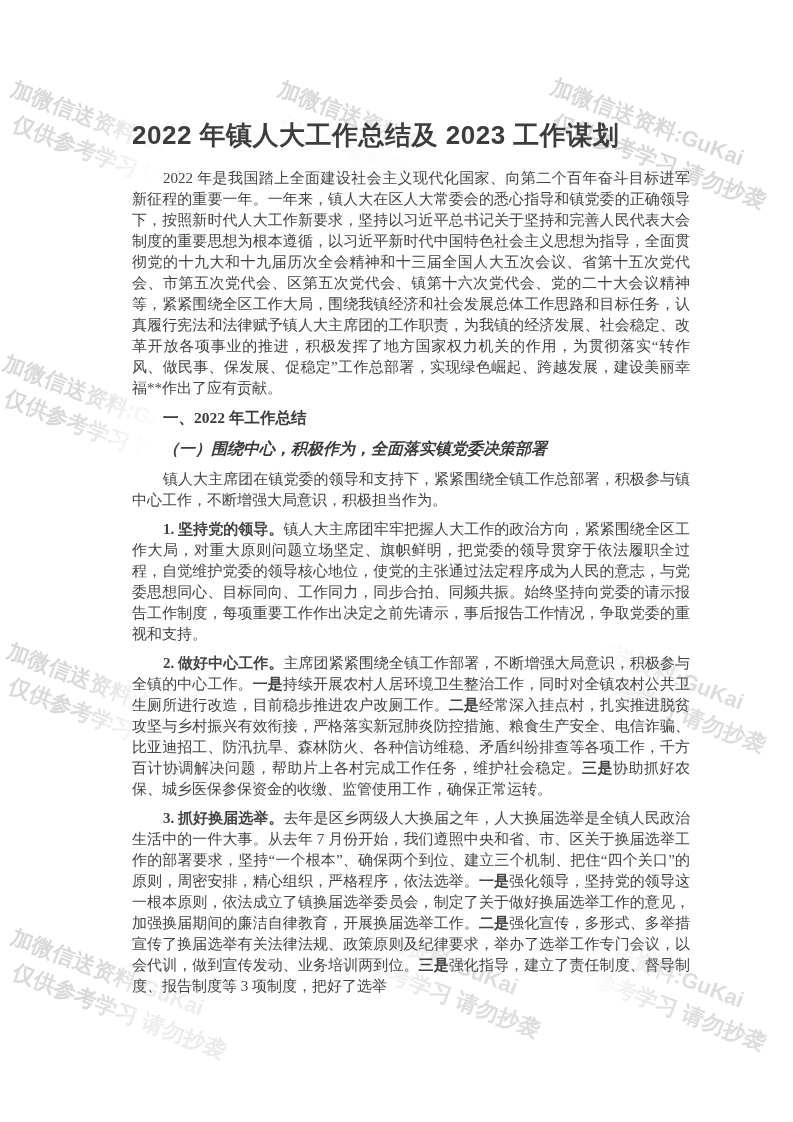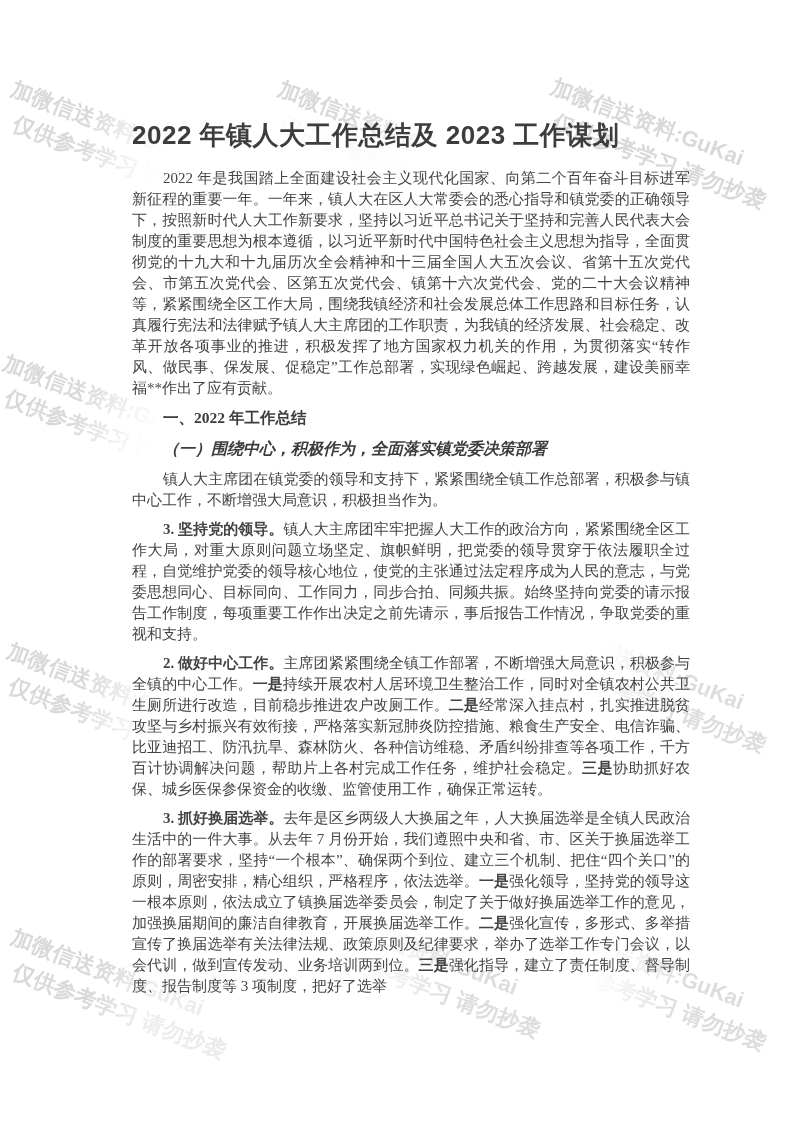--- a/index.html
+++ b/index.html
@@ -114,18 +114,18 @@
   <div class="wm wm-7 wm-fade-r-long"><span class="wm-l1">加微信送资料:GuKai</span><span class="wm-l2">仅供参考学习 请勿抄袭</span></div>
   <div class="wm wm-8 wm-fade-l"><span class="wm-l1">加微信送资料:GuKai</span><span class="wm-l2">仅供参考学习 请勿抄袭</span></div>
   <div class="wm wm-9 wm-fade-l"><span class="wm-l1">加微信送资料:GuKai</span><span class="wm-l2">仅供参考学习 请勿抄袭</span></div>
 
   <div class="content">
     <h1 class="doc-title">2022 年镇人大工作总结及 2023 工作谋划</h1>
     <p class="para"><span>2022 年是我国踏上全面建设社会主义现代化国家、向第二个百年奋斗目标进军新征程的重要一年。一年来，镇人大在区人大常委会的悉心指导和镇党委的正确领导下，按照新时代人大工作新要求，坚持以习近平总书记关于坚持和完善人民代表大会制度的重要思想为根本遵循，以习近平新时代中国特色社会主义思想为指导，全面贯彻党的十九大和十九届历次全会精神和十三届全国人大五次会议、省第十五次党代会、市第五次党代会、区第五次党代会、镇第十六次党代会、党的二十大会议精神等，紧紧围绕全区工作大局，围绕我镇经济和社会发展总体工作思路和目标任务，认真履行宪法和法律赋予镇人大主席团的工作职责，为我镇的经济发展、社会稳定、改革开放各项事业的推进，积极发挥了地方国家权力机关的作用，为贯彻落实“转作风、做民事、保发展、促稳定”工作总部署，实现绿色崛起、跨越发展，建设美丽幸福**作出了应有贡献。</span></p>
     <p class="h-level1"><span class="r-b">一、2022 年工作总结</span></p>
     <p class="h-level2"><span class="r-b">（一）围绕中心，积极作为，全面落实镇党委决策部署</span></p>
     <p class="para"><span>镇人大主席团在镇党委的领导和支持下，紧紧围绕全镇工作总部署，积极参与镇中心工作，不断增强大局意识，积极担当作为。</span></p>
-    <p class="para"><span class="r-b">3. 坚持党的领导。</span><span>镇人大主席团牢牢把握人大工作的政治方向，紧紧围绕全区工作大局，对重大原则问题立场坚定、旗帜鲜明，把党委的领导贯穿于依法履职全过程，自觉维护党委的领导核心地位，使党的主张通过法定程序成为人民的意志，与党委思想同心、目标同向、工作同力，同步合拍、同频共振。始终坚持向党委的请示报告工作制度，每项重要工作作出决定之前先请示，事后报告工作情况，争取党委的重视和支持。</span></p>
+    <p class="para"><span class="r-b">1. 坚持党的领导。</span><span>镇人大主席团牢牢把握人大工作的政治方向，紧紧围绕全区工作大局，对重大原则问题立场坚定、旗帜鲜明，把党委的领导贯穿于依法履职全过程，自觉维护党委的领导核心地位，使党的主张通过法定程序成为人民的意志，与党委思想同心、目标同向、工作同力，同步合拍、同频共振。始终坚持向党委的请示报告工作制度，每项重要工作作出决定之前先请示，事后报告工作情况，争取党委的重视和支持。</span></p>
     <p class="para"><span class="r-b">2. 做好中心工作。</span><span>主席团紧紧围绕全镇工作部署，不断增强大局意识，积极参与全镇的中心工作。</span><span class="r-b">一是</span><span>持续开展农村人居环境卫生整治工作，同时对全镇农村公共卫生厕所进行改造，目前稳步推进农户改厕工作。</span><span class="r-b">二是</span><span>经常深入挂点村，扎实推进脱贫攻坚与乡村振兴有效衔接，严格落实新冠肺炎防控措施、粮食生产安全、电信诈骗、比亚迪招工、防汛抗旱、森林防火、各种信访维稳、矛盾纠纷排查等各项工作，千方百计协调解决问题，帮助片上各村完成工作任务，维护社会稳定。</span><span class="r-b">三是</span><span>协助抓好农保、城乡医保参保资金的收缴、监管使用工作，确保正常运转。</span></p>
     <p class="para"><span class="r-b">3. 抓好换届选举。</span><span>去年是区乡两级人大换届之年，人大换届选举是全镇人民政治生活中的一件大事。从去年 7 月份开始，我们遵照中央和省、市、区关于换届选举工作的部署要求，坚持“一个根本”、确保两个到位、建立三个机制、把住“四个关口”的原则，周密安排，精心组织，严格程序，依法选举。</span><span class="r-b">一是</span><span>强化领导，坚持党的领导这一根本原则，依法成立了镇换届选举委员会，制定了关于做好换届选举工作的意见，加强换届期间的廉洁自律教育，开展换届选举工作。</span><span class="r-b">二是</span><span>强化宣传，多形式、多举措宣传了换届选举有关法律法规、政策原则及纪律要求，举办了选举工作专门会议，以会代训，做到宣传发动、业务培训两到位。</span><span class="r-b">三是</span><span>强化指导，建立了责任制度、督导制度、报告制度等 3 项制度，把好了选举</span></p>
   </div>
 
 </div>
 
 </body></html>

